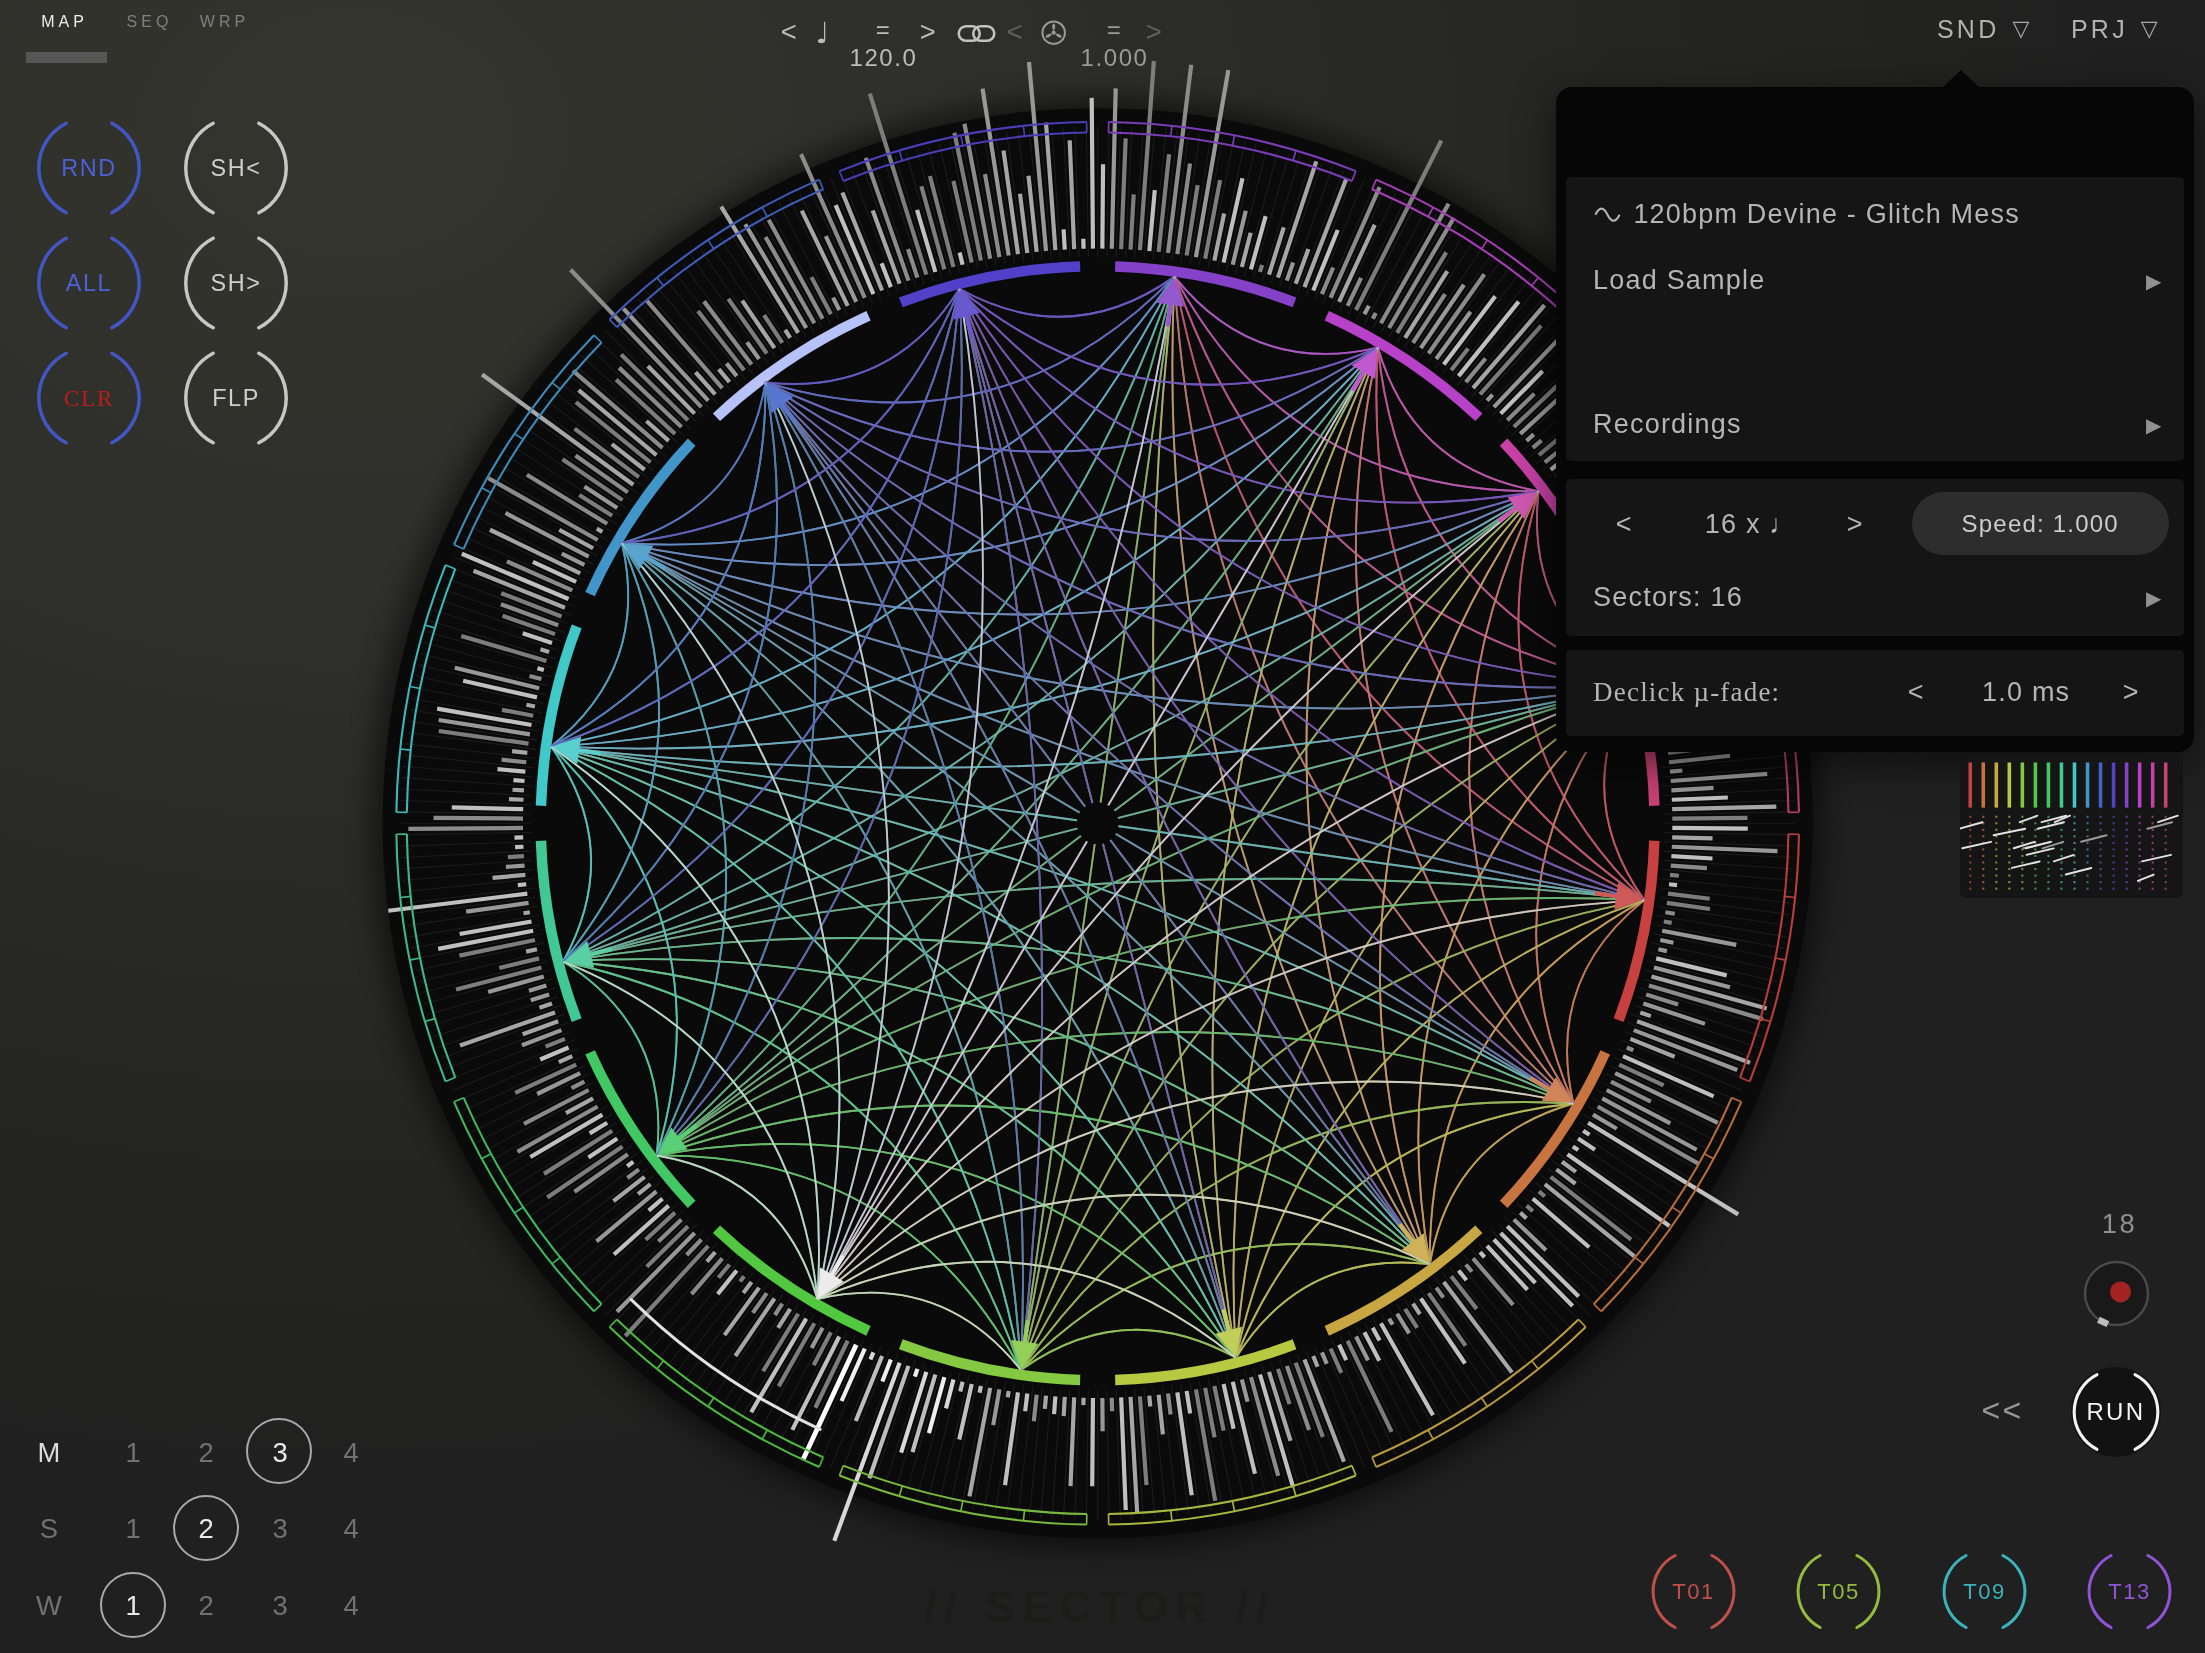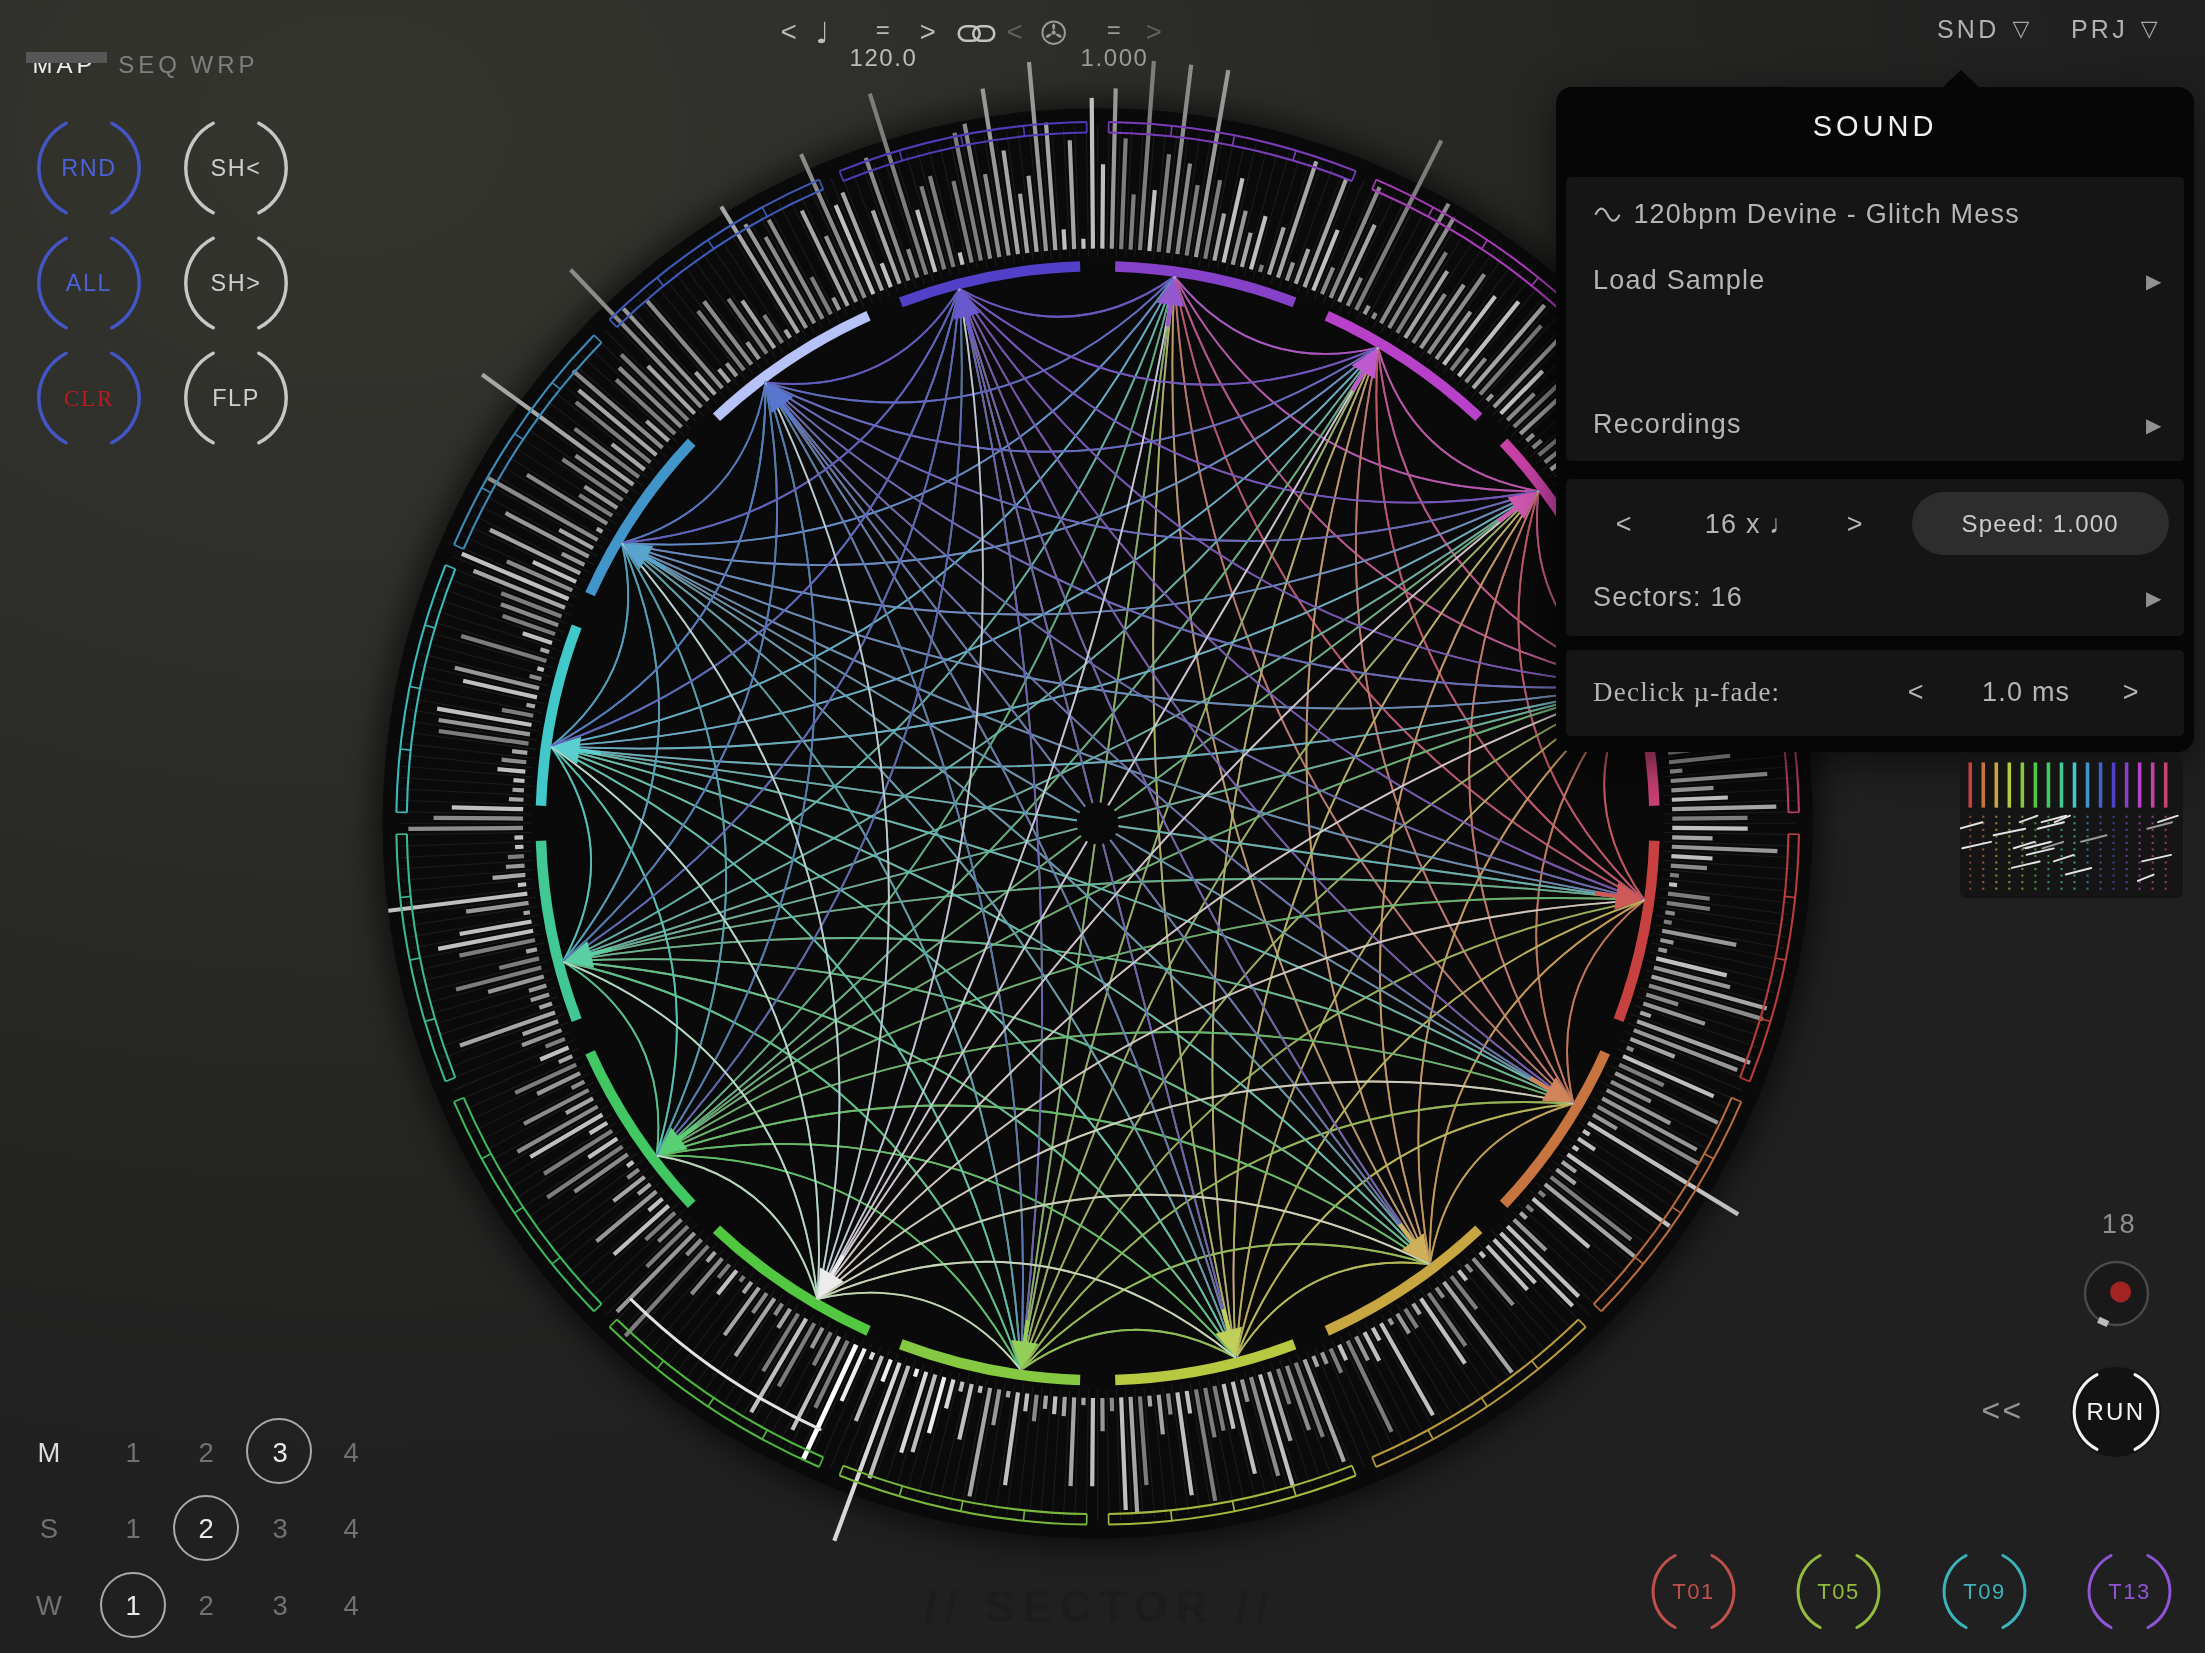--- a/index.html
+++ b/index.html
@@ -8,21 +8,21 @@
     position:relative;
     font-family:"Liberation Sans","DejaVu Sans",sans-serif;
     background:radial-gradient(1776px 1372px at 16% 8%, #35352f 0%, #2c2c29 45%, #252523 72%, #202020 100%);
     color:#b8b8b8;
     -webkit-user-select:none; user-select:none;
   }
   .abs { position:absolute; }
   svg.full { position:absolute; left:0; top:0; }
 
   
-  .tab { position:absolute; top:13px; width:89px; text-align:center; font-size:24px; letter-spacing:4px; color:#7f7f7f;margin-top:38px; }
+  .tab { position:absolute; top:13px; width:89px; text-align:center; font-size:16px; letter-spacing:4px; color:#7f7f7f; }
   .tab.active { color:#ececec; }
   .tab-underline { position:absolute; left:26px; top:52px; width:81px; height:10.5px; background:#565656; }
   .tb { position:absolute; top:16px; font-size:24px; letter-spacing:1.6px; color:#bcbcbc; text-align:center; }
   .tb.dim { color:#606060; }
   .chev { font-size:27.4px; }
   .menu { position:absolute; top:14.5px; display:flex; align-items:center; gap:13px; color:#b2b2b2; font-size:25px; letter-spacing:3.2px; }
   .menu .caret { font-size:22px; color:#a8a8a8; }
 
   
   .circle-btn { position:absolute; display:flex; align-items:center; justify-content:center; border-radius:50%; }
@@ -1343,21 +1343,20 @@
 <div class="circle-btn" style="left:182px;top:344px;width:108px;height:108px;">
     <svg viewBox="0 0 100 100">
       <path d="M71.11055823788892 8.568196625240894 A46.5 46.5 0 0 1 71.11055823788892 91.4318033747591" fill="none" stroke="#c6c6c6" stroke-width="3.2" stroke-linecap="round"></path>
       <path d="M28.8894417621111 91.43180337475911 A46.5 46.5 0 0 1 28.889441762111066 8.568196625240901" fill="none" stroke="#c6c6c6" stroke-width="3.2" stroke-linecap="round"></path>
     </svg>
   <span class="lbl" style="color:#cfcfcf;">FLP</span>
 </div>
 
 <div class="panel">
   <div class="notch"></div>
-  <div class="title">SOUND</div>
 
   <div class="sect" style="top:90px;height:284px;">
     <div class="prow" style="top:19.4px;">
       <svg class="icon-svg" width="29" height="19.4" viewBox="0 0 36 24" style="margin-right:11.3px;">
         <path d="M3 12 C8 2 13 2 18 12 C23 22 28 22 33 12" fill="none" stroke="#b5b5b5" stroke-width="2.6"></path>
       </svg>
       <span>120bpm Devine - Glitch Mess</span>
     </div>
     <div class="prow" style="top:85px;">
       <span>Load Sample</span>

